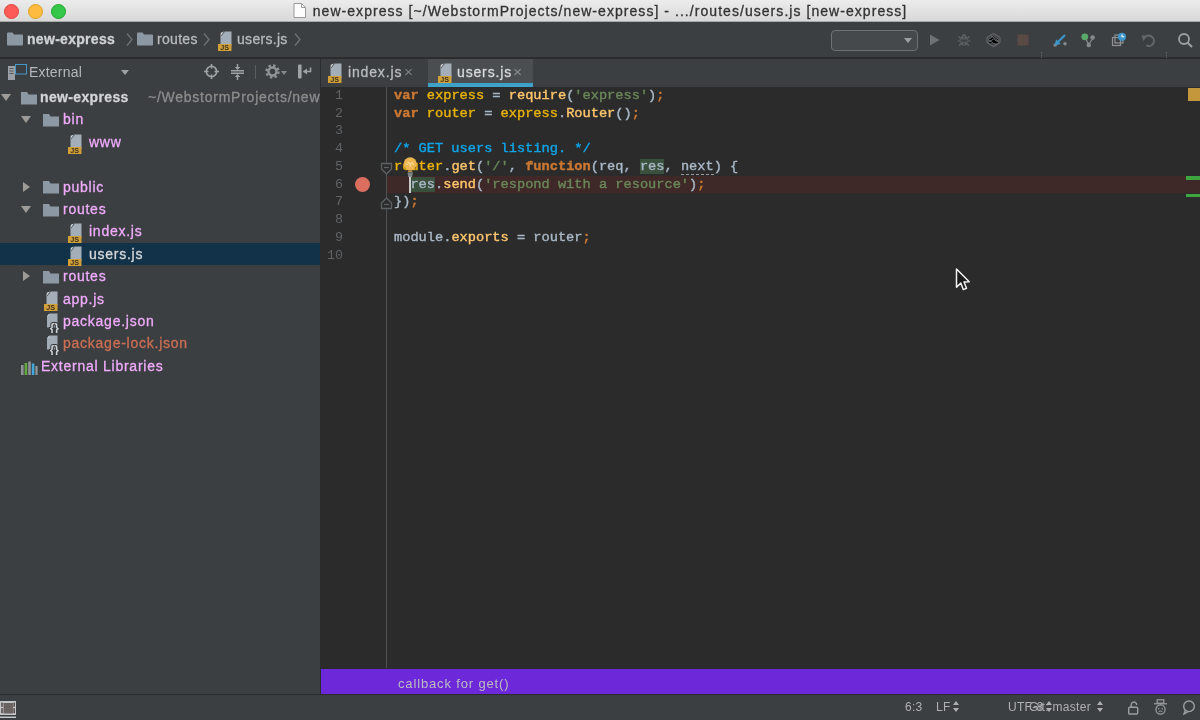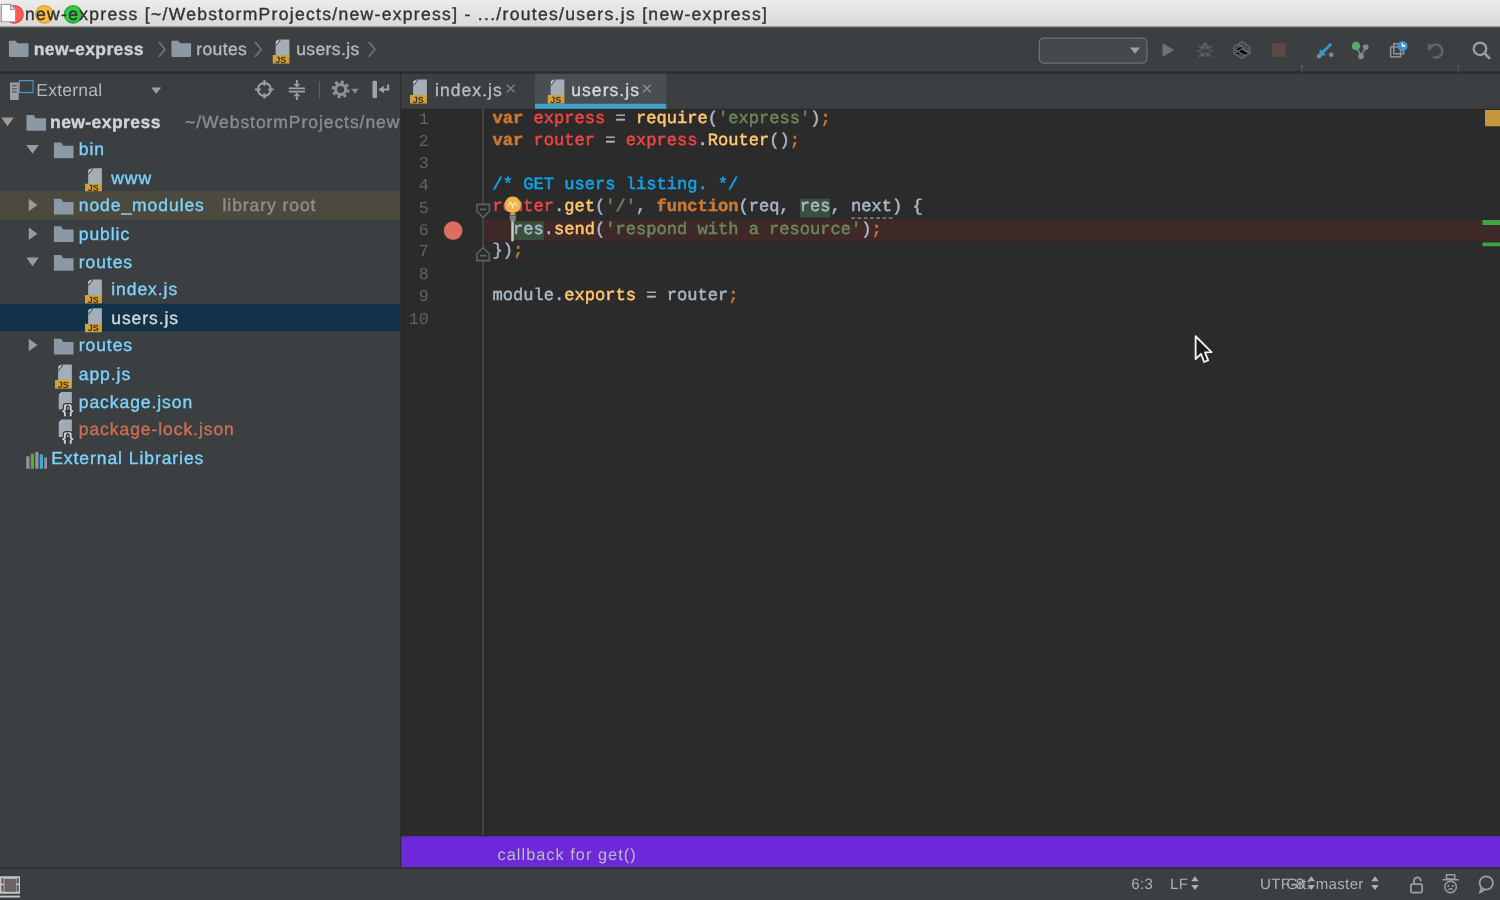--- a/index.html
+++ b/index.html
@@ -2,48 +2,48 @@
 <html><head>
 <meta charset="utf-8">
 <style>
 html,body{margin:0;padding:0}
 body{width:1200px;height:720px;position:relative;overflow:hidden;background:#3c3f41;font-family:"Liberation Sans",sans-serif}
 .abs{position:absolute}
 svg{display:block}
 
 #titlebar{left:0;top:0;width:1200px;height:22px;background:linear-gradient(#ececec,#d8d8d8);border-bottom:1px solid #aaa;box-sizing:border-box}
 .tl{position:absolute;top:4px;width:13px;height:13px;border-radius:50%}
-#title-center{left:0;top:0;width:1200px;height:21px;display:flex;align-items:center;color:#333;font-size:14px;letter-spacing:1.05px;-webkit-text-stroke:0.3px #333}
+#title-center{left:0;top:0;width:1200px;height:21px;display:flex;align-items:center;justify-content:center;color:#333;font-size:14px;letter-spacing:1.05px;-webkit-text-stroke:0.3px #333}
 
 #navbar{left:0;top:22px;width:1200px;height:35px;background:#3c3f41;border-bottom:2px solid #2a2c2e;box-sizing:content-box}
 .bc{position:absolute;top:0;height:35px;line-height:35px;font-size:14px;letter-spacing:0.3px;color:#b7babc;-webkit-text-stroke:0.3px currentColor}
 
 #panel{left:0;top:59px;width:320px;height:635px;background:#3c3f41;overflow:hidden}
 #editorcol{left:321px;top:59px;width:879px;height:635px;background:#2b2b2b}
 #divider{left:320px;top:59px;width:1px;height:635px;background:#2a2c2d}
 
 #phead{left:0;top:0;width:320px;height:27px}
 .trow{position:absolute;left:0;width:320px;height:22.4px}
-.lb{position:absolute;top:0;height:22.4px;line-height:22.4px;font-size:14px;letter-spacing:0.75px;color:#7dd3fc;white-space:nowrap;-webkit-text-stroke:0.3px currentColor}
+.lb{position:absolute;top:0;height:22.4px;line-height:22.4px;font-size:14px;letter-spacing:0.75px;color:#f0abfc;white-space:nowrap;-webkit-text-stroke:0.3px currentColor}
 .ard{position:absolute;top:8px;width:0;height:0;border-left:5.5px solid transparent;border-right:5.5px solid transparent;border-top:7.5px solid #9d9b97}
 .arr{position:absolute;top:6px;width:0;height:0;border-top:5.5px solid transparent;border-bottom:5.5px solid transparent;border-left:7px solid #9d9b97}
 .ticon{position:absolute;top:3px}
 
 #tabbar{left:0;top:0;width:879px;height:28px;background:#3c3f41}
 .tab{position:absolute;top:0;height:28px}
 .tabtxt{position:absolute;top:0;height:28px;line-height:27px;font-size:14px;letter-spacing:0.85px;-webkit-text-stroke:0.3px currentColor}
 .tabx{position:absolute;top:0;height:28px;line-height:26px;font-size:15.5px;color:#7d8184}
 
 #gutter-nums{left:0;top:28px;width:22px;text-align:right;font-family:"Liberation Mono",monospace;font-size:13.3px;line-height:17.73px;color:#606366}
 #code{left:66px;top:28px;width:806px;padding-left:7px;font-family:"Liberation Mono",monospace;font-size:13.67px;line-height:17.73px;color:#a9b7c6;white-space:pre;-webkit-text-stroke:0.4px currentColor}
 #code div{height:17.73px}
 .k{color:#cc7832;font-weight:bold}
 .st{color:#6a8759}
 .fn{color:#ffc66d}
-.pu{color:#ef4444}
+.pu{color:#eab308}
 .cm{color:#0ea5e9}
 .sc{color:#cc7832}
 .hl{background:#39503d}
 .un{border-bottom:1px dashed #97999b}
 
 #ctxbar{left:321px;top:668px;width:879px;height:26px;background:#6d28d9;border-top:1px solid #2a2b2d;box-sizing:border-box;color:#bcbec0;font-size:13px;letter-spacing:0.85px;line-height:30px}
 #statusbar{left:0;top:694px;width:1200px;height:26px;background:#3c3f41;border-top:1px solid #292b2c;box-sizing:border-box}
 .sbt{position:absolute;top:0;height:26px;line-height:25px;font-size:12px;letter-spacing:0.3px;color:#aeb0b2;white-space:nowrap}
 .updn{display:inline-block;width:7px;height:10px;position:relative;margin-left:2px}
 .updn i{position:absolute;left:0;width:0;height:0;border-left:3.5px solid transparent;border-right:3.5px solid transparent}
@@ -198,28 +198,20 @@
       <span class="ticon" style="left:68px;top:3px">
           <svg width="14" height="20" viewBox="0 0 14 20">
 <path d="M6.5 0.5 H13.5 V14.5 H2.5 V5.5 Z" fill="#a3aeb8"></path>
 <path d="M6.2 0.4 L2.8 1.8 L2.4 5.7 Z" fill="#d3d9dd"></path>
 <path d="M6.5 0.6 L2.6 5.5" stroke="#50585f" stroke-width="0.9"></path>
 <rect x="0" y="13" width="13.5" height="7" fill="#d2a038"></rect>
 <text x="6.7" y="19" font-size="7.2" font-weight="bold" fill="#3d3320" text-anchor="middle" font-family="Liberation Sans,sans-serif">JS</text>
 </svg>
         </span>
       <span class="lb" style="left:89px">www</span>
-    </div>
-    <div class="trow" style="top:67.2px;background:#4c4a3e">
-      <span class="arr" style="left:23px"></span>
-      <svg class="ticon" style="left:43px;top:4.5px" width="16" height="14" viewBox="0 0 16 14">
-          <path d="M0 1 H6 L7.5 3.5 H16 V13.5 H0 Z" fill="#8c98a3"></path>
-        </svg>
-      <span class="lb" style="left:63px">node_modules</span>
-      <span class="lb" style="left:178px;color:#8f8f8f">library root</span>
     </div>
     <div class="trow" style="top:89.6px">
       <span class="arr" style="left:23px"></span>
       <svg class="ticon" style="left:43px;top:4.5px" width="16" height="14" viewBox="0 0 16 14">
           <path d="M0 1 H6 L7.5 3.5 H16 V13.5 H0 Z" fill="#8c98a3"></path>
         </svg>
       <span class="lb" style="left:63px">public</span>
     </div>
     <div class="trow" style="top:112px">
       <span class="ard" style="left:21px"></span>

